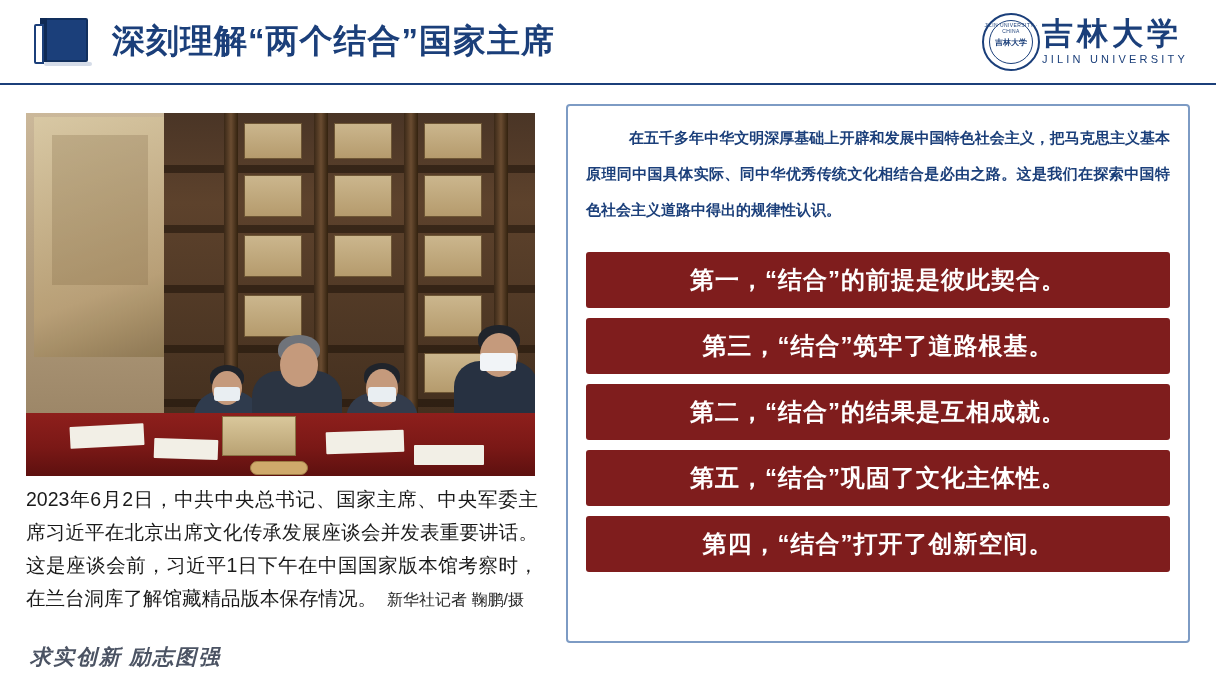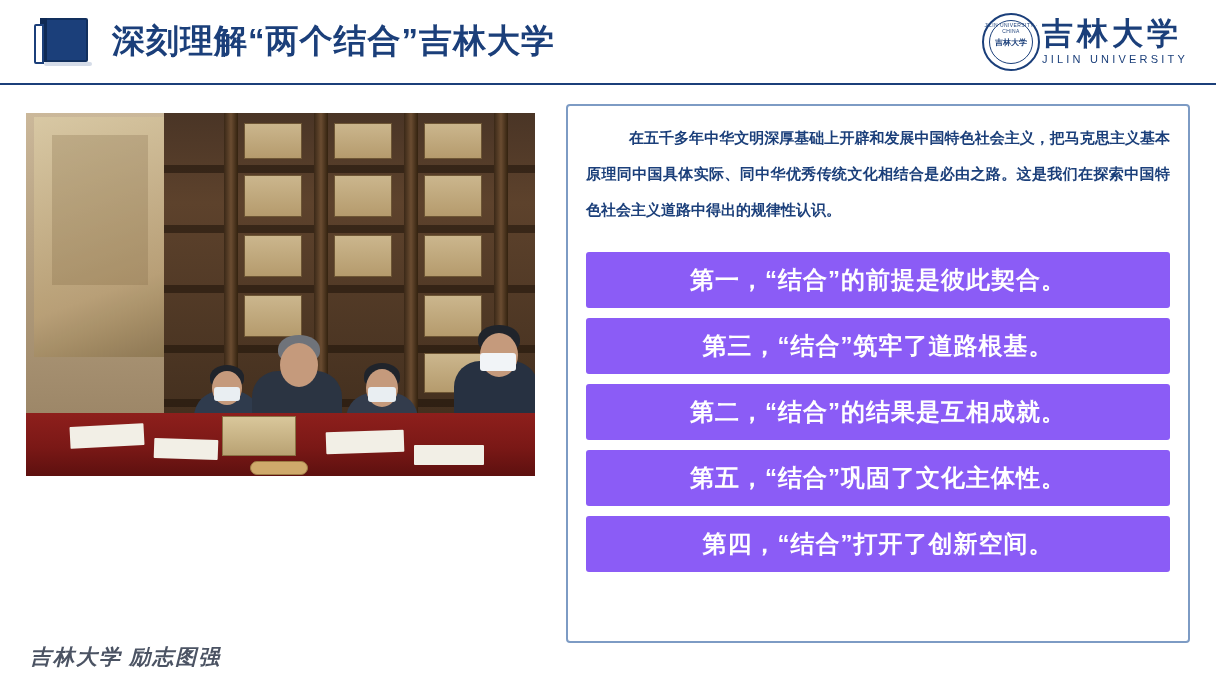--- a/index.html
+++ b/index.html
@@ -247,21 +247,21 @@
     line-height: 36px;
     color: #1b3f7a;
     font-weight: bold;
     text-align: justify;
     text-indent: 43px;
     margin-bottom: 24px;
   }
   .bar {
     height: 56px;
     margin-top: 10px;
-    background: #8b5cf6;
+    background: #7f1d1d;
     border-radius: 3px;
     display: flex;
     align-items: center;
     justify-content: center;
     color: #ffffff;
     font-size: 24px;
     font-weight: bold;
     letter-spacing: 1px;
   }
   .bar:first-of-type { margin-top: 4px; }
@@ -271,21 +271,21 @@
 
 <div class="slide">
 
   <div class="header">
     <div class="book-icon">
       <div class="shadow"></div>
       <div class="cover"></div>
       <div class="spine"></div>
       <div class="page"></div>
     </div>
-    <div class="slide-title">深刻理解“两个结合”吉林大学</div>
+    <div class="slide-title">深刻理解“两个结合”国家主席</div>
 
     <div class="uni-logo">
       <div class="uni-seal">
         <div class="uni-seal-arc">JILIN UNIVERSITY · CHINA</div>
         <div class="uni-seal-inner">吉林大学</div>
       </div>
       <div class="uni-names">
         <div class="uni-cn">吉林大学</div>
         <div class="uni-en">JILIN UNIVERSITY</div>
       </div>
@@ -343,22 +343,25 @@
 
     <div class="ph-table"></div>
     <div class="ph-paper" style="left:44px; top:312px; width:74px; height:22px; transform:rotate(-3deg);"></div>
     <div class="ph-paper" style="left:128px; top:326px; width:64px; height:20px; transform:rotate(2deg);"></div>
     <div class="ph-paper" style="left:300px; top:318px; width:78px; height:22px; transform:rotate(-2deg);"></div>
     <div class="ph-paper" style="left:388px; top:332px; width:70px; height:20px;"></div>
     <div class="ph-pkg"></div>
     <div class="ph-fan"></div>
   </div>
 
-
-  <div class="motto">吉林大学  励志图强</div>
+  <div class="caption">
+    <span>2023年6月2日，中共中央总书记、国家主席、中央军委主席习近平在北京出席文化传承发展座谈会并发表重要讲话。这是座谈会前，习近平1日下午在中国国家版本馆考察时，在兰台洞库了解馆藏精品版本保存情况。</span><span class="credit">新华社记者 鞠鹏/摄</span>
+  </div>
+
+  <div class="motto">求实创新  励志图强</div>
 
   <div class="panel">
     <div class="panel-lead">在五千多年中华文明深厚基础上开辟和发展中国特色社会主义，把马克思主义基本原理同中国具体实际、同中华优秀传统文化相结合是必由之路。这是我们在探索中国特色社会主义道路中得出的规律性认识。</div>
     <div class="bar">第一，“结合”的前提是彼此契合。</div>
     <div class="bar">第三，“结合”筑牢了道路根基。</div>
     <div class="bar">第二，“结合”的结果是互相成就。</div>
     <div class="bar">第五，“结合”巩固了文化主体性。</div>
     <div class="bar">第四，“结合”打开了创新空间。</div>
   </div>
 

